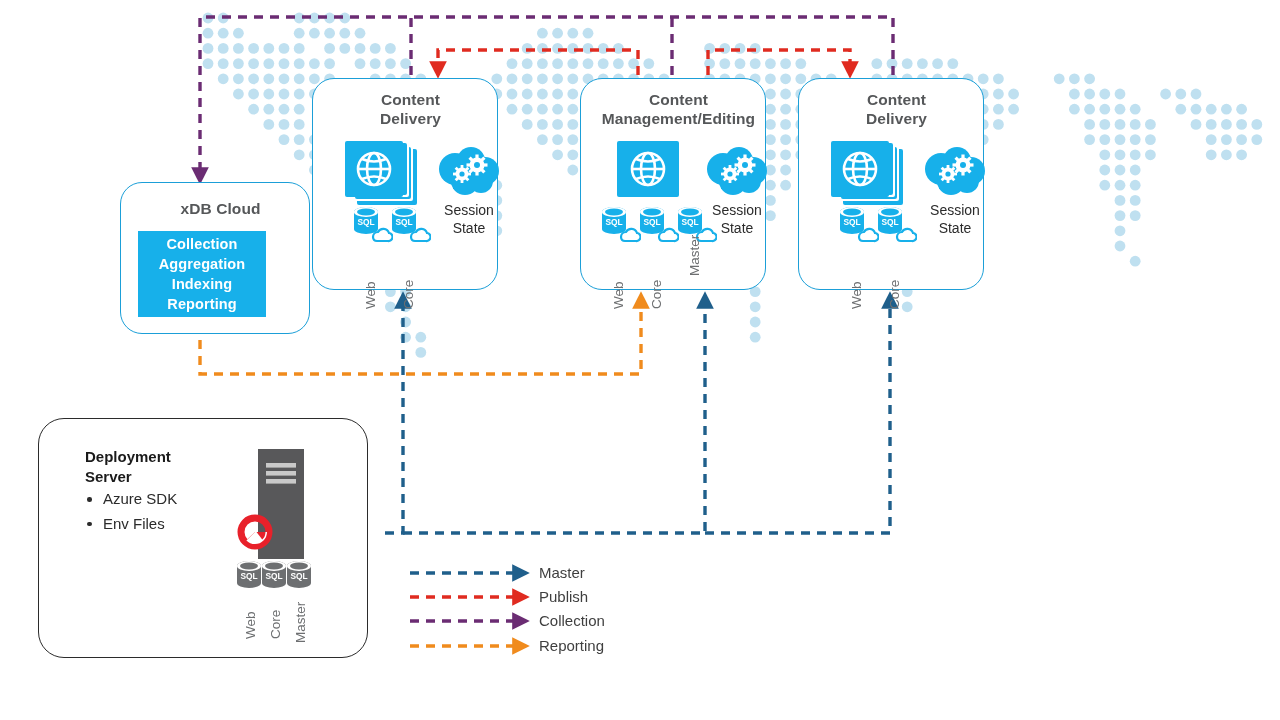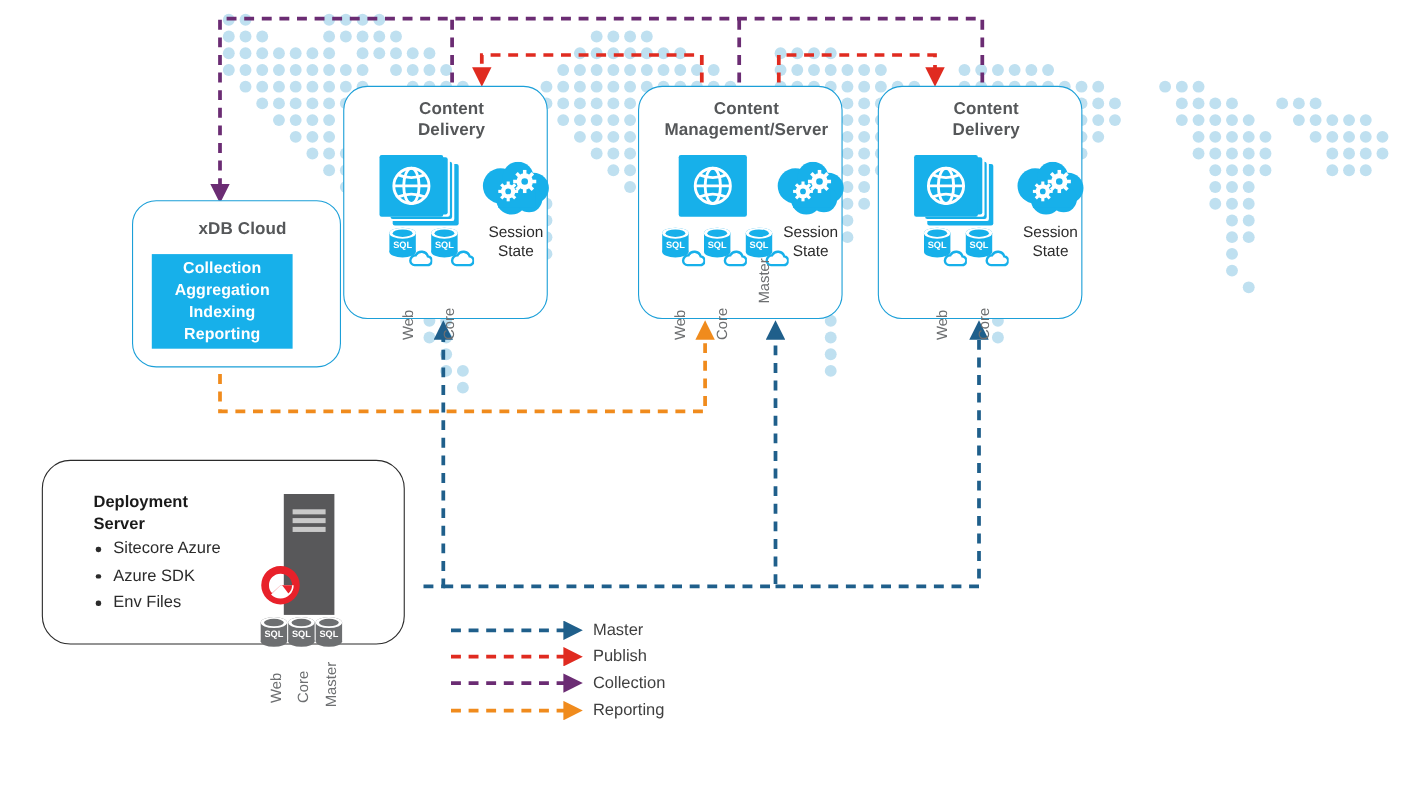--- a/index.html
+++ b/index.html
@@ -642,21 +642,21 @@
       <g fill="none" stroke="#17b0ea" stroke-width="2.2">
         <path d="M22,32 a5,5 0 0 1 5,-5 a6,6 0 0 1 11,1 a4,4 0 0 1 -1,8 h-11 a4.2,4.2 0 0 1 -4,-4 z"></path>
       </g>
     </svg>
     <div class="dblabel" style="left:88px;top:230px;">Core</div>
   </div>
 
   <div class="node" style="left:580px;top:78px;width:186px;height:212px;">
     <div class="node-title" style="top:11px;">
       <div>Content</div>
-      <div>Management/Server</div>
+      <div>Management/Editing</div>
     </div>
 
     <svg class="abs" style="left:34px;top:62px;" width="66" height="62" viewBox="0 0 66 62">
       <rect x="2" y="0" width="62" height="56" rx="2" fill="#17b0ea"></rect>
       <g fill="none" stroke="#ffffff" stroke-width="2.6">
         <circle cx="33" cy="28" r="16"></circle>
         <ellipse cx="33" cy="28" rx="7" ry="16"></ellipse>
         <line x1="17" y1="28" x2="49" y2="28"></line>
         <path d="M21,18 Q33,23 45,18"></path>
         <path d="M21,38 Q33,33 45,38"></path>
@@ -845,29 +845,28 @@
       <ellipse cx="15" cy="7" rx="12" ry="5" fill="#ffffff"></ellipse>
         <ellipse cx="15" cy="7" rx="9" ry="3.4" fill="#17b0ea"></ellipse>
       <text x="15" y="20" font-family="Liberation Sans, sans-serif" font-size="8.4" font-weight="700" fill="#ffffff" text-anchor="middle">SQL</text>
       <g fill="none" stroke="#17b0ea" stroke-width="2.2">
           <path d="M22,32 a5,5 0 0 1 5,-5 a6,6 0 0 1 11,1 a4,4 0 0 1 -1,8 h-11 a4.2,4.2 0 0 1 -4,-4 z"></path>
         </g>
     </svg>
     <div class="dblabel" style="left:88px;top:230px;">Core</div>
   </div>
 
-  <div class="node dark" style="left:38px;top:418px;width:330px;height:168px;">
+  <div class="node dark" style="left:38px;top:418px;width:330px;height:240px;">
 
     <div class="ds-title" style="left:46px;top:28px;">
       <div>Deployment</div>
       <div>Server</div>
     </div>
 
     <ul class="ds-list" style="left:42px;top:68px;">
-      <li>Sitecore Azure</li>
       <li>Azure SDK</li>
       <li>Env Files</li>
     </ul>
 
     <svg class="abs" style="left:205px;top:30px;" width="66" height="112" viewBox="0 0 66 112">
       <rect x="14" y="0" width="46" height="110" fill="#58585a"></rect>
       <g fill="#c9c9c9">
         <rect x="22" y="14" width="30" height="4.6"></rect>
         <rect x="22" y="22" width="30" height="4.6"></rect>
         <rect x="22" y="30" width="30" height="4.6"></rect>

